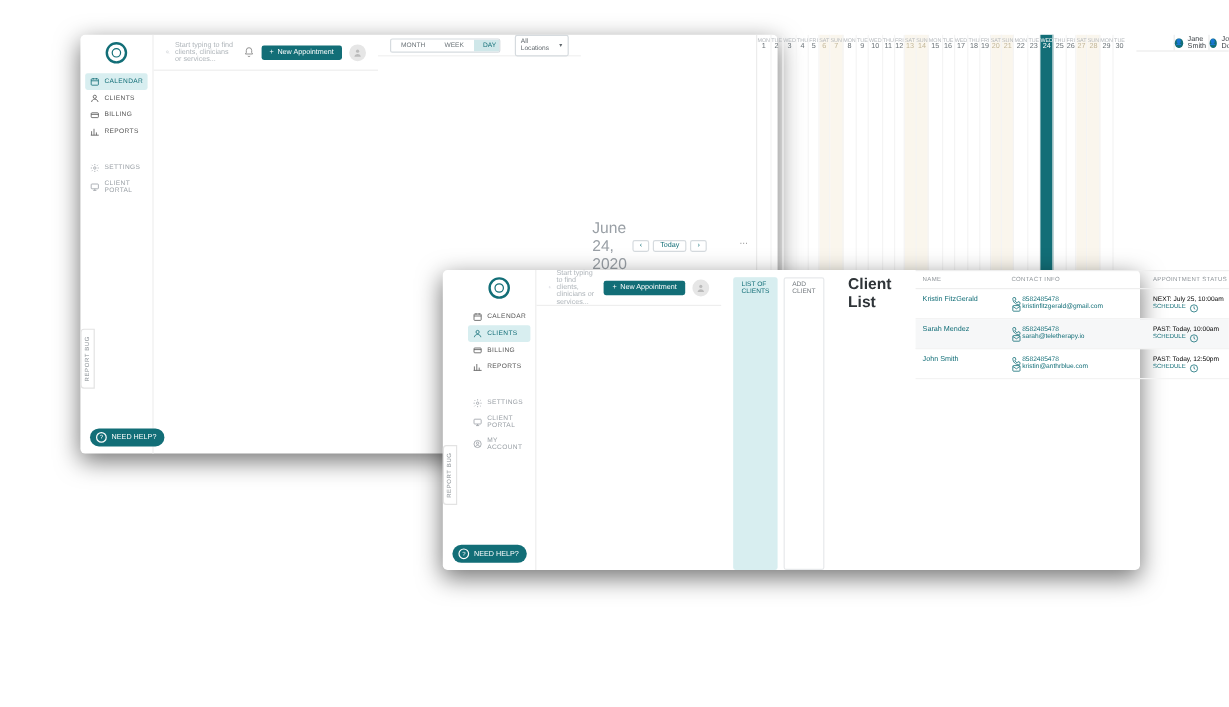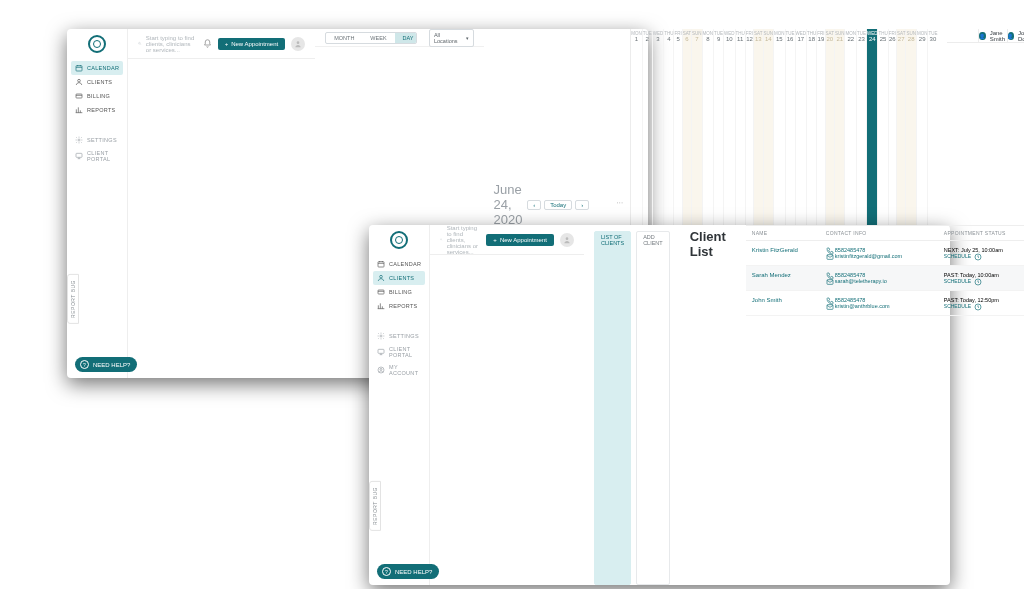--- a/index.html
+++ b/index.html
@@ -3,21 +3,21 @@
 <meta charset="utf-8">
 <style>
   * { box-sizing: border-box; margin: 0; padding: 0; font-family: -apple-system, BlinkMacSystemFont, "Segoe UI", Arial, sans-serif; }
   body { background: #fff; width: 1024px; height: 589px; position: relative; overflow: hidden; }
 
   .window {
     position: absolute; background: #fff; border-radius: 4px;
     box-shadow: 0 6px 20px rgba(0,0,0,.55);
   }
   .win-a { left: 67px;  top: 29px; width: 581px; height: 349px; }
-  .win-b { left: 369px; top: 225px; width: 581px; height: 360px; }
+  .win-b { left: 369px; top: 225px; width: 581px; height: 250px; padding-left: 17px; }
 
   
   .app { display: flex; height: 100%; }
   .side { width: 70px; border-right: 1px solid #eee; display: flex; flex-direction: column; }
   .logo { height: 30px; display:flex; align-items:center; justify-content:center; }
   .logo .ring { width:18px; height:18px; border:2px solid #126e77; border-radius:50%; position:relative; }
   .logo .ring:after{content:"";position:absolute;inset:3px;border:1px solid #126e77;border-radius:50%;}
 
   .nav { list-style:none; padding: 2px 4px; }
   .navli { display:flex; align-items:center; gap:4px; font-size:5.5px; color:#555; padding:3px 4px; border-radius:2px; cursor:pointer; letter-spacing:.3px; }

